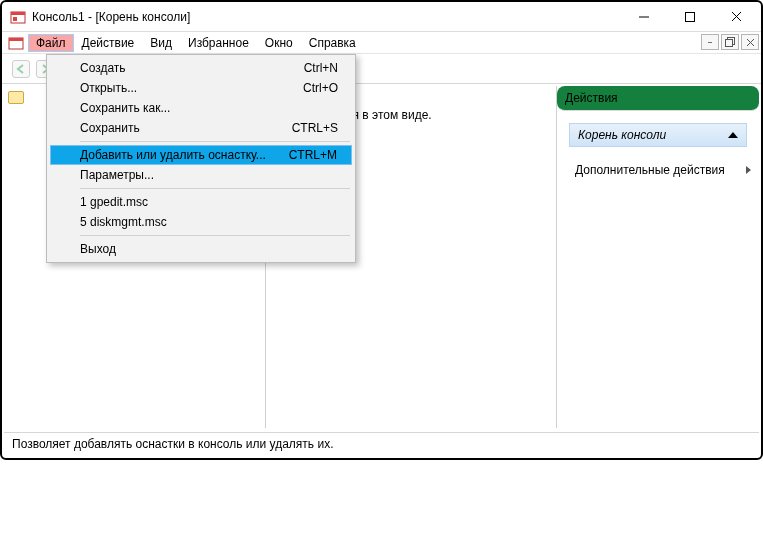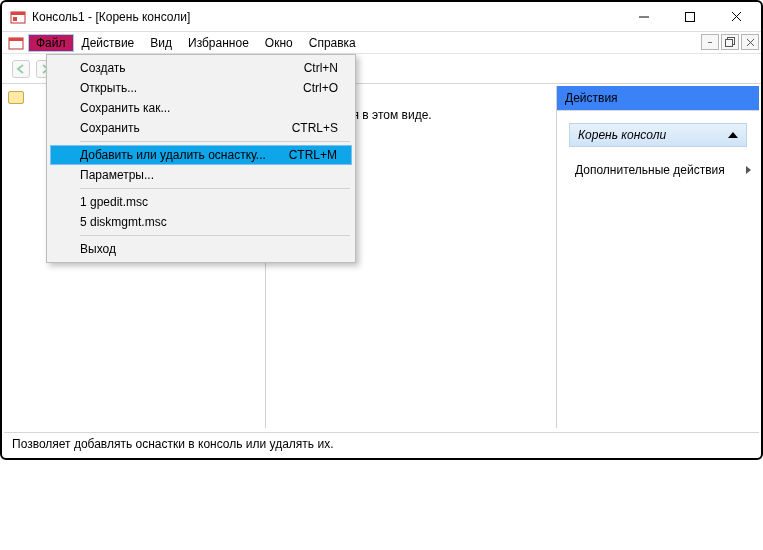--- a/index.html
+++ b/index.html
@@ -6,32 +6,32 @@
   body { margin: 0; background: #fff; }
   .outer { width: 763px; height: 460px; border: 2px solid #000; border-radius: 6px; position: relative; background: #fff; overflow: hidden; }
   .titlebar { height: 30px; display: flex; align-items: center; padding: 0 2px; border-bottom: 1px solid #ddd; }
   .titlebar .icon { width: 16px; height: 16px; margin: 0 6px; }
   .titlebar .title { flex: 1; font-size: 12px; }
   .winbtns { display: flex; }
   .winbtn { width: 46px; height: 30px; display: flex; align-items: center; justify-content: center; font-size: 14px; }
   .menubar { height: 22px; display: flex; align-items: center; padding: 0 2px; font-size: 12px; border-bottom: 1px solid #e5e5e5; position: relative; }
   .menubar .mbicon { width: 16px; height: 16px; margin: 0 4px 0 4px; display:flex; align-items:center; justify-content:center;}
   .menubar .mitem { padding: 2px 8px; cursor: default; }
-  .menubar .mitem.open { background: #be185d; border: 1px solid #99d1ff; padding: 1px 7px; }
+  .menubar .mitem.open { background: #fca5a5; border: 1px solid #99d1ff; padding: 1px 7px; }
   .mdibtns { position: absolute; right: 2px; top: 2px; display: flex; gap: 2px; }
   .mdibtn { width: 18px; height: 16px; border: 1px solid #b5b5b5; background: #f7f7f7; display: flex; align-items: center; justify-content: center; font-size: 9px; }
   .toolbar { height: 30px; border-bottom: 1px solid #d6d6d6; position: relative; }
   .toolbar .arrows { position: absolute; left: 10px; top: 6px; display:flex; gap:6px; }
   .toolbar .arrow { width:18px; height:18px; border:1px solid #a7a7a7; border-radius:3px; display:flex;align-items:center;justify-content:center; opacity:.55; background:#f3f3f3;}
   .workarea { position: absolute; top: 84px; left: 2px; right: 2px; bottom: 30px; display: flex; }
   .left { width: 262px; border-right: 1px solid #d0d0d0; padding: 4px; }
   .folder { width:16px; height:13px; background:#ffe9a6; border:1px solid #cda645; border-radius:2px; position:relative; display:inline-block; margin-right:4px; }
   .center { flex: 1; border-right: 1px solid #d0d0d0; padding: 22px 10px 10px 10px; font-size: 12px; text-align: left; color:#000;}
   .right { width: 202px; }
-  .right-head { background: #3b82f6; border-bottom: 1px solid #d9d9d9; padding: 5px 8px; font-size: 12px; }
+  .right-head { background: #15803d; border-bottom: 1px solid #d9d9d9; padding: 5px 8px; font-size: 12px; border-radius: 8px; }
   .right-blue { background: linear-gradient(#e7f1fb, #cfe4f8); border: 1px solid #bcd4ee; margin: 12px; padding: 4px 8px; font-size: 12px; display:flex; align-items:center; justify-content:space-between;font-style:italic;}
   .right-item { padding: 4px 8px 4px 18px; font-size: 12px; display:flex; align-items:center; justify-content:space-between;gap:16px;}
   .statusbar { position: absolute; bottom: 2px; left: 2px; right: 2px; height: 24px; border-top: 1px solid #d6d6d6; padding: 4px 8px; font-size: 12px; }
   .dropdown { position: absolute; left: 44px; top: 52px; width: 310px; background: #f2f2f2; border: 1px solid #bcbcbc; box-shadow: 3px 3px 6px rgba(0,0,0,0.25); z-index: 10; padding: 3px; }
   .dd-inner { background: #f2f2f2; }
   .dd-row { display: flex; align-items: center; font-size: 12px; padding: 3px 6px 3px 30px; position: relative; white-space: nowrap; }
   .dd-row .shortcut { position: absolute; right: 14px; }
   .dd-row.hl { background: #0ea5e9; border: 1px solid #7bbef0; padding: 2px 5px 2px 29px; }
   .dd-sep { height: 1px; background: #d1d1d1; margin: 3px 2px 3px 30px; }
   .callout { position: absolute; border: 3px solid #d11; border-radius: 14px; pointer-events: none; box-shadow: 0 0 0 1px rgba(0,0,0,0.05) inset; }

